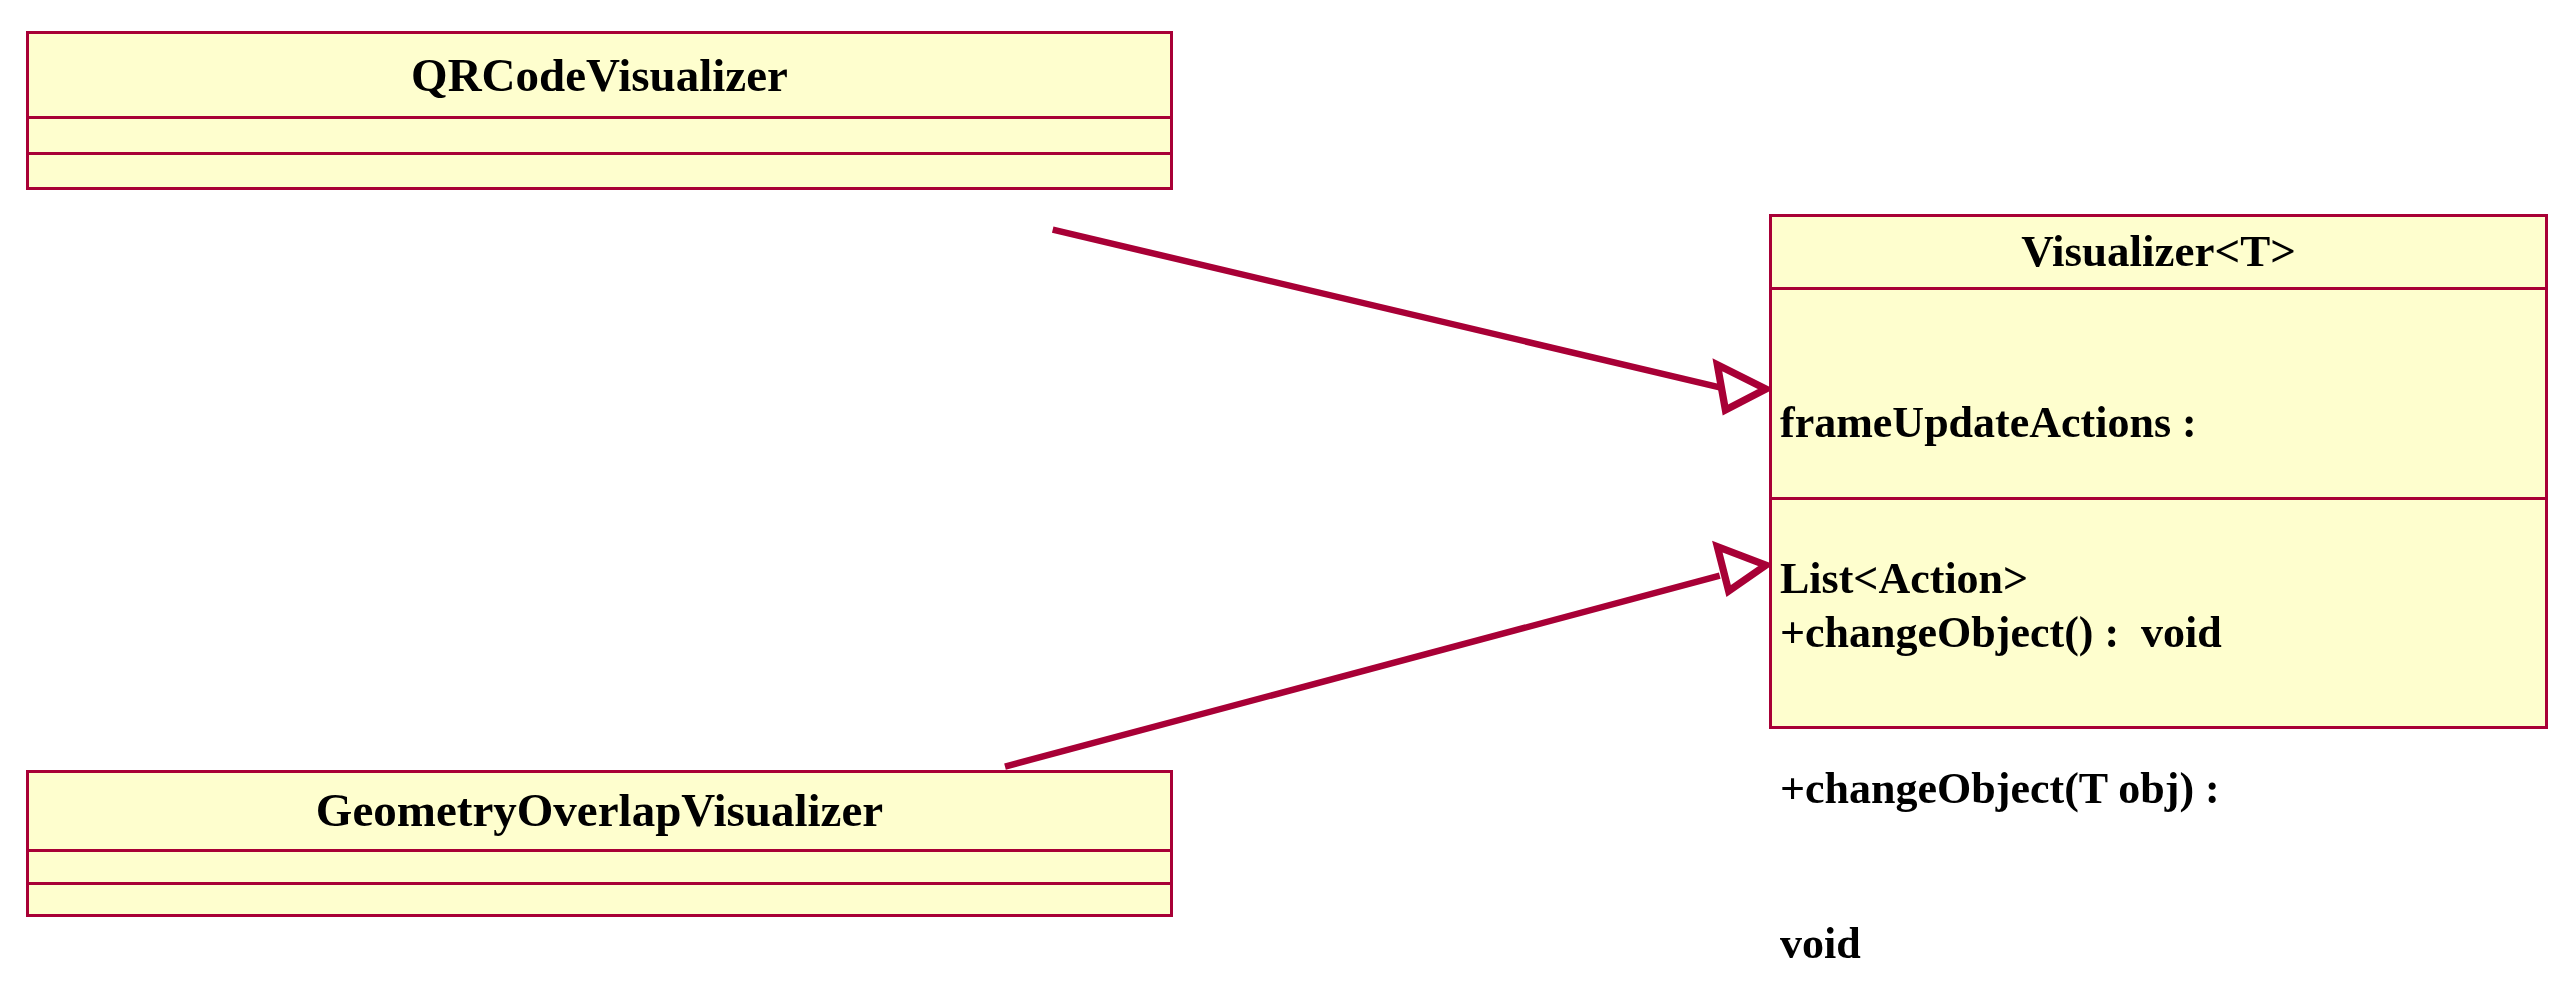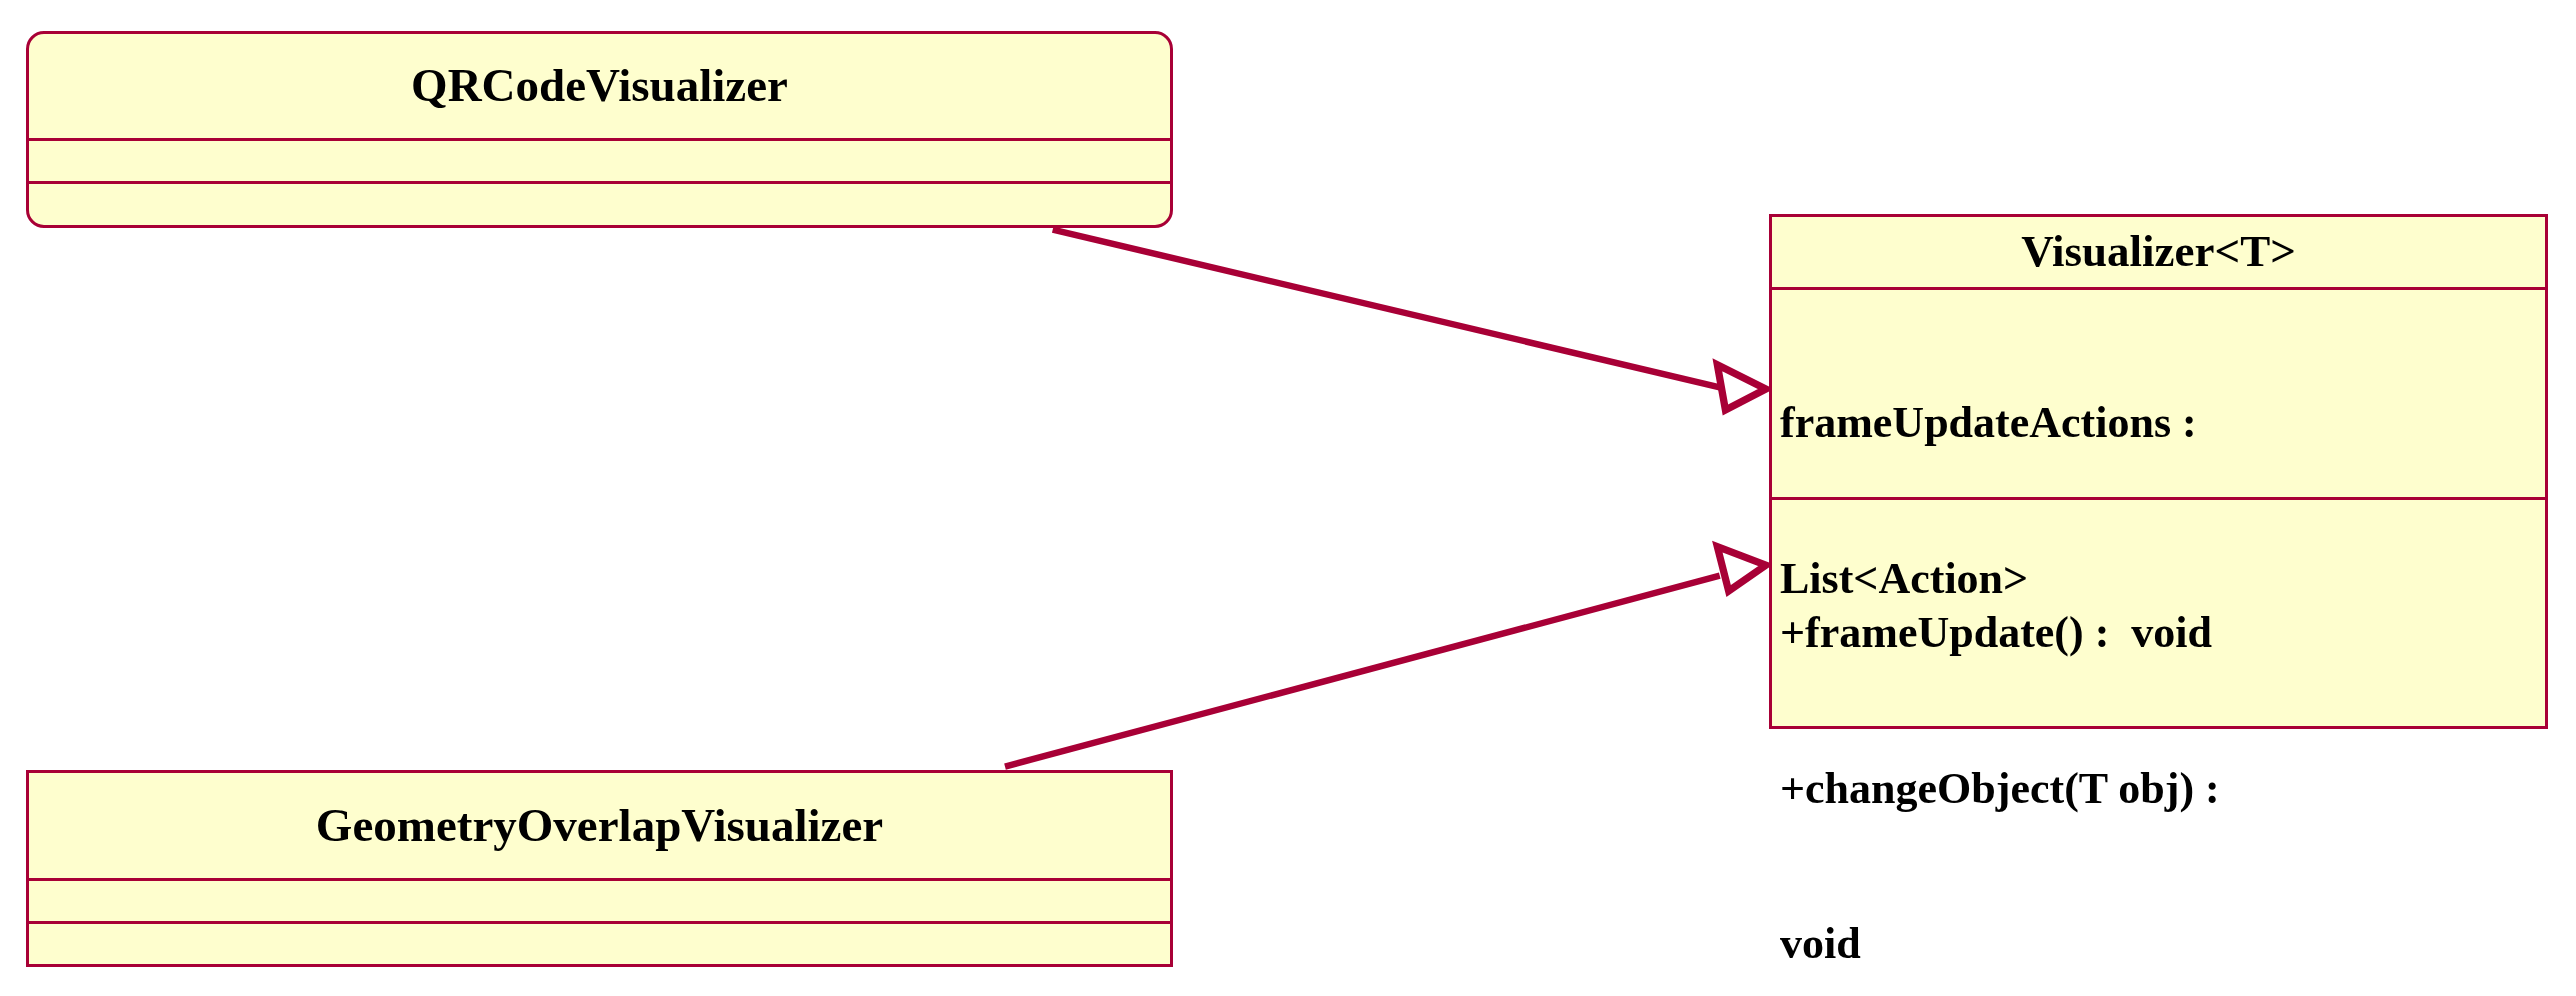--- a/index.html
+++ b/index.html
@@ -58,36 +58,35 @@
   }
   .member-line {
     display: block;
   }
 
   
   #class-qrcode {
     left: 26px;
     top: 31px;
     width: 1147px;
-    height: 197px;
-    border-radius: 18px;
+    height: 159px;
   }
   #class-qrcode .uml-title {
     height: 107px;
     font-size: 47px;
   }
   #class-qrcode .c-attrs { height: 45px; }
   #class-qrcode .c-ops   { height: 45px; }
 
   
   #class-geometry {
     left: 26px;
     top: 770px;
     width: 1147px;
-    height: 197px;
+    height: 147px;
   }
   #class-geometry .uml-title {
     height: 108px;
     font-size: 47px;
   }
   #class-geometry .c-attrs { height: 45px; }
   #class-geometry .c-ops   { height: 44px; }
 
   
   #class-visualizer {
@@ -151,20 +150,20 @@
     <div class="uml-compartment uml-members c-ops empty"></div>
   </div>
 
   <div id="class-visualizer" class="uml-class">
     <div class="uml-compartment uml-title">Visualizer&lt;T&gt;</div>
     <div class="uml-compartment uml-members c-attrs">
       <span class="member-line">frameUpdateActions :</span>
       <span class="member-line">List&lt;Action&gt;</span>
     </div>
     <div class="uml-compartment uml-members c-ops">
-      <span class="member-line">+frameUpdate() :  void</span>
+      <span class="member-line">+changeObject() :  void</span>
       <span class="member-line">+changeObject(T obj) :</span>
       <span class="member-line">void</span>
     </div>
   </div>
 
 </div>
 
 
 </body></html>

